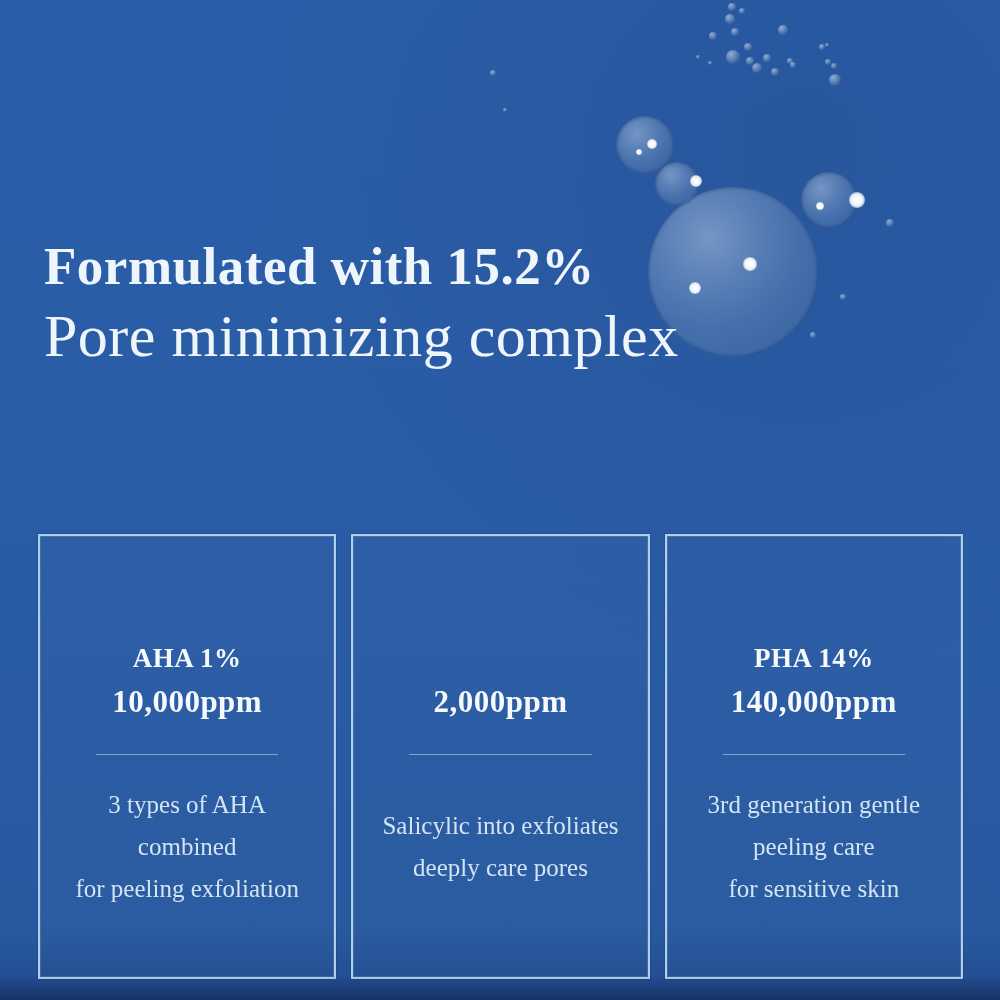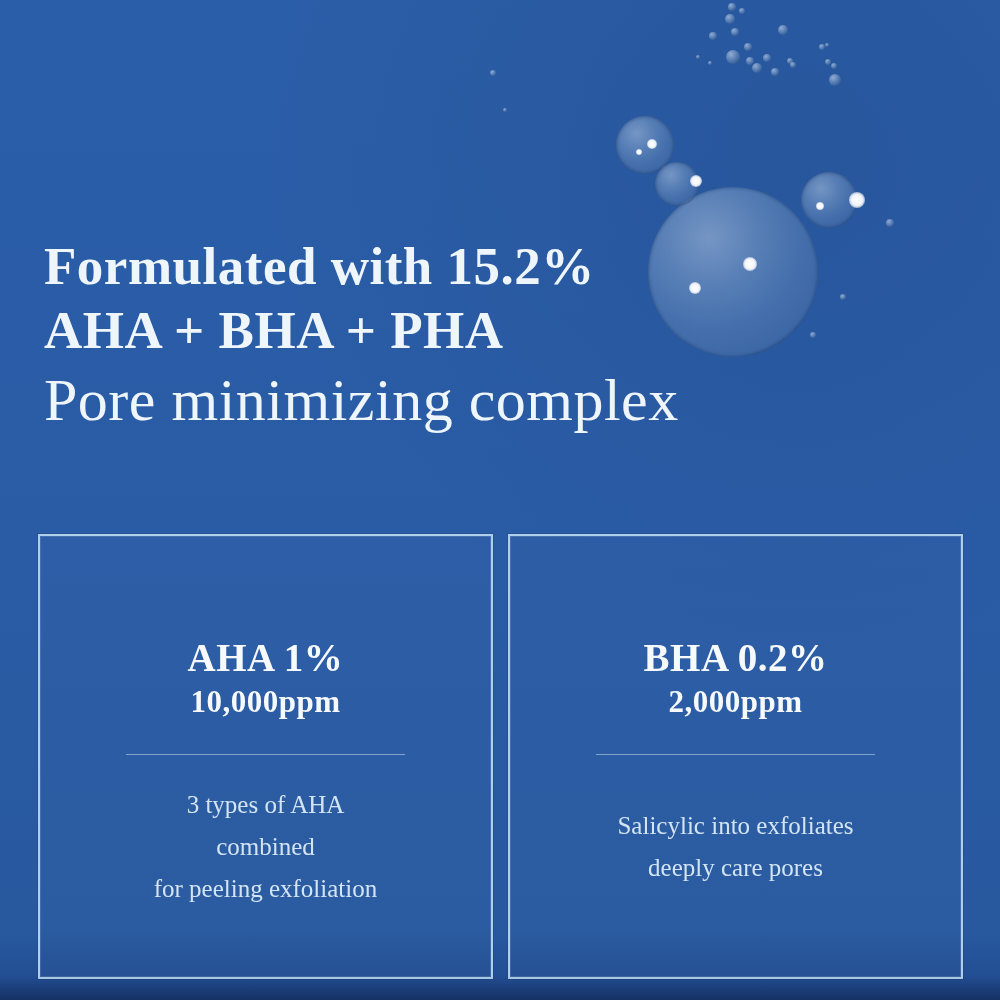--- a/index.html
+++ b/index.html
@@ -58,21 +58,21 @@
     position: relative;
     flex: 1 1 0;
     border: 2px solid var(--card-border, #aed0ea);
     box-shadow: 0 0 0 1px rgba(25,50,95,0.22), inset 0 0 0 1px rgba(255,255,255,0.12);
     box-sizing: border-box;
     background: rgba(255,255,255,0.015);
   }
   .card-title {
     position: absolute; top: 100px; left: 0; right: 0;
     text-align: center;
-    font-weight: 700; font-size: 39px; line-height: 44px;
+    font-weight: 700; font-size: 27px; line-height: 44px;
     color: var(--card-title-text, #f6fafd);
     letter-spacing: 0.5px;
   }
   .card-subtitle {
     position: absolute; top: 146px; left: 0; right: 0;
     text-align: center;
     font-weight: 700; font-size: 31px; line-height: 40px;
     color: var(--card-title-text, #f6fafd);
     letter-spacing: 0.5px;
   }
@@ -135,45 +135,53 @@
       <div class="glint" style="left: 689px; top: 282px; width: 12px; height: 12px;"></div>
       <div class="glint" style="left: 647px; top: 139px; width: 10px; height: 10px;"></div>
       <div class="glint" style="left: 636px; top: 149px; width: 6px; height: 6px;"></div>
       <div class="glint" style="left: 690px; top: 175px; width: 12px; height: 12px;"></div>
       <div class="glint" style="left: 849px; top: 192px; width: 16px; height: 16px;"></div>
       <div class="glint" style="left: 816px; top: 202px; width: 8px; height: 8px;"></div>
     </div>
 
   <header class="headline">
     <div class="hl-bold">Formulated with 15.2%</div>
-    <div class="hl-bold">AHA + BHA + PHA</div>
     <div class="hl-light">Pore minimizing complex</div>
   </header>
 
   <section class="cards">
 
     <div class="card">
       <div class="card-title">AHA 1%</div>
       <div class="card-subtitle">10,000ppm</div>
       <div class="card-divider"></div>
       <div class="card-body">
         <div>3 types of AHA</div>
         <div>combined</div>
         <div>for peeling exfoliation</div>
       </div>
     </div>
 
     <div class="card">
-      <div class="card-title">BHA 0.2%</div>
       <div class="card-subtitle">2,000ppm</div>
       <div class="card-divider"></div>
       <div class="card-body">
         <div>Salicylic into exfoliates</div>
         <div>deeply care pores</div>
       </div>
     </div>
 
+    <div class="card">
+      <div class="card-title">PHA 14%</div>
+      <div class="card-subtitle">140,000ppm</div>
+      <div class="card-divider"></div>
+      <div class="card-body">
+        <div>3rd generation gentle</div>
+        <div>peeling care</div>
+        <div>for sensitive skin</div>
+      </div>
+    </div>
 
   </section>
 
   <div class="bottom-shade"></div>
 
 </div>
 
 </body></html>

